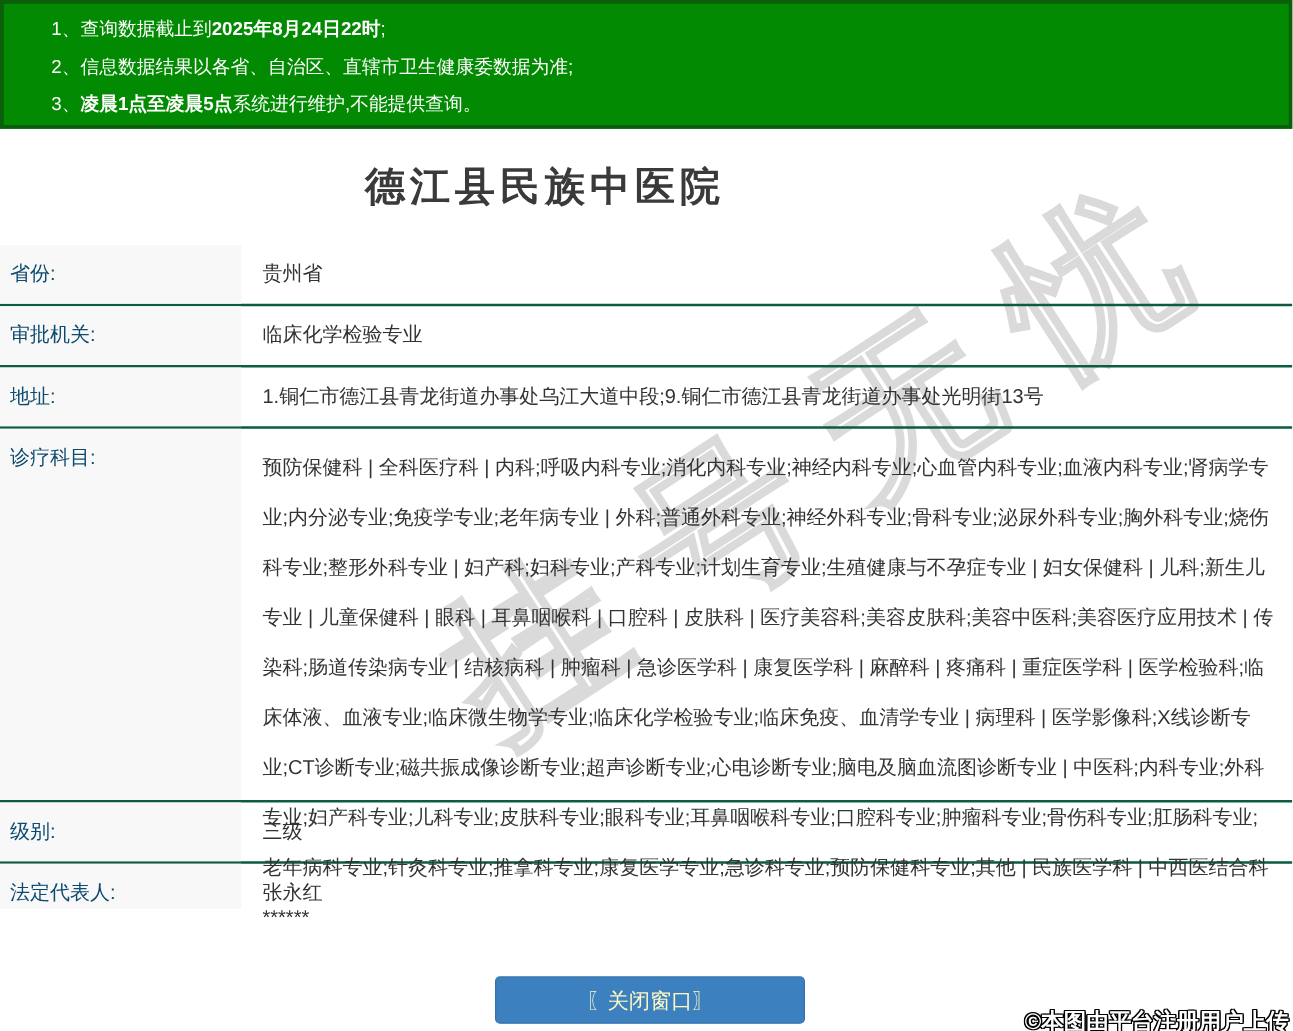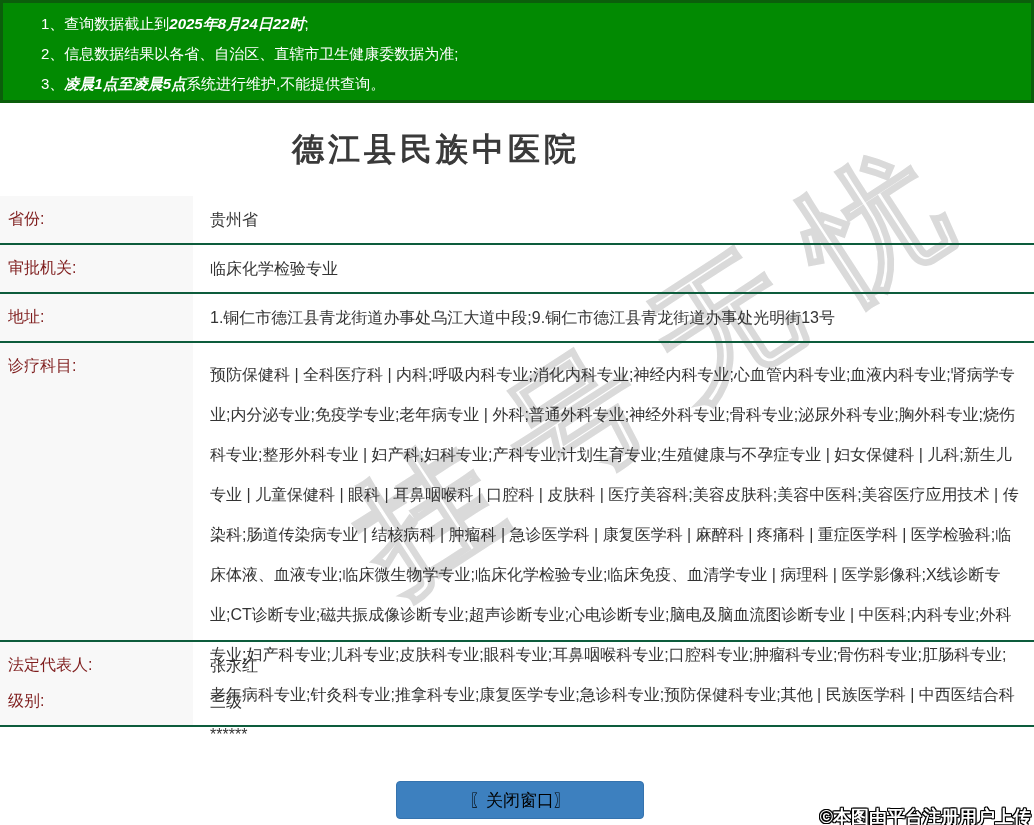--- a/index.html
+++ b/index.html
@@ -8,56 +8,56 @@
     background:#ffffff;color:#333333;
     font-family:"Liberation Sans","DejaVu Sans",sans-serif;
   }
   
   .banner{
     position:absolute;top:0;left:0;width:1034px;height:103px;
     box-sizing:border-box;background:#028a02;border:3px solid #0b5e0b;
     color:#ffffff;padding-top:6px;padding-left:38px;
   }
   .banner .line{font-size:15px;line-height:30px;white-space:nowrap;}
-  .banner .b{font-weight:700;font-style:italic;}
+  .banner .b{font-weight:700;}
   
   .title{
     position:absolute;top:103px;left:0;width:872px;height:93px;
     display:flex;align-items:center;justify-content:center;
     font-size:32px;font-weight:600;color:#3a3a3a;letter-spacing:4px;
   }
   
   .table{
     position:absolute;top:196px;left:0;width:1034px;height:571px;
     overflow:hidden;z-index:2;
   }
   .row{display:flex;height:47px;border-bottom:2px solid #0d5c3c;}
   .row .lbl{
     width:193px;flex:0 0 193px;box-sizing:border-box;background:#f8f8f8;
-    padding:13px 8px 0 8px;font-size:16px;color:#7f1d1d;
+    padding:13px 8px 0 8px;font-size:16px;color:#0c4a6e;
   }
   .row .val{
     flex:1;box-sizing:border-box;padding:13px 14px 1px 17px;
     font-size:16px;line-height:22px;color:#333;
   }
   .row.tall{height:297px;}
   .row.tall .val{padding-top:12px;line-height:40px;}
   .row.last{height:auto;border-bottom:none;min-height:30px;}
   
   .watermark{
     position:absolute;left:322px;top:478px;z-index:1;pointer-events:none;
     transform:rotate(-33deg);transform-origin:0 0;
     font-size:135px;font-weight:700;letter-spacing:42px;white-space:nowrap;
     color:transparent;-webkit-text-stroke:2.5px #d6d6d6;opacity:.9;
   }
   
   .close-btn{
     position:absolute;left:396px;top:781px;width:248px;height:38px;
     box-sizing:border-box;background:#3d80bf;border:1px solid #3573ae;
-    border-radius:4px;color:#000000;font-size:17px;
+    border-radius:4px;color:#fef9c3;font-size:17px;
     display:flex;align-items:center;justify-content:center;
     cursor:pointer;z-index:3;
   }
   
   .credit{
     position:absolute;right:3px;top:805px;z-index:4;
     font-size:18px;font-weight:700;color:#ffffff;
     text-shadow:-1px -1px 0 #000,1px -1px 0 #000,-1px 1px 0 #000,1px 1px 0 #000,0 1px 0 #000,0 -1px 0 #000,1px 0 0 #000,-1px 0 0 #000;
   }
 </style>
@@ -84,25 +84,25 @@
     <div class="val">临床化学检验专业</div>
   </div>
   <div class="row">
     <div class="lbl">地址:</div>
     <div class="val">1.铜仁市德江县青龙街道办事处乌江大道中段;9.铜仁市德江县青龙街道办事处光明街13号</div>
   </div>
   <div class="row tall">
     <div class="lbl">诊疗科目:</div>
     <div class="val">预防保健科 | 全科医疗科 | 内科;呼吸内科专业;消化内科专业;神经内科专业;心血管内科专业;血液内科专业;肾病学专业;内分泌专业;免疫学专业;老年病专业 | 外科;普通外科专业;神经外科专业;骨科专业;泌尿外科专业;胸外科专业;烧伤科专业;整形外科专业 | 妇产科;妇科专业;产科专业;计划生育专业;生殖健康与不孕症专业 | 妇女保健科 | 儿科;新生儿专业 | 儿童保健科 | 眼科 | 耳鼻咽喉科 | 口腔科 | 皮肤科 | 医疗美容科;美容皮肤科;美容中医科;美容医疗应用技术 | 传染科;肠道传染病专业 | 结核病科 | 肿瘤科 | 急诊医学科 | 康复医学科 | 麻醉科 | 疼痛科 | 重症医学科 | 医学检验科;临床体液、血液专业;临床微生物学专业;临床化学检验专业;临床免疫、血清学专业 | 病理科 | 医学影像科;X线诊断专业;CT诊断专业;磁共振成像诊断专业;超声诊断专业;心电诊断专业;脑电及脑血流图诊断专业 | 中医科;内科专业;外科专业;妇产科专业;儿科专业;皮肤科专业;眼科专业;耳鼻咽喉科专业;口腔科专业;肿瘤科专业;骨伤科专业;肛肠科专业;老年病科专业;针灸科专业;推拿科专业;康复医学专业;急诊科专业;预防保健科专业;其他 | 民族医学科 | 中西医结合科******</div>
   </div>
+  <div class="row">
+    <div class="lbl">级别:</div>
+    <div class="val">三级</div>
+  </div>
   <div class="row last">
     <div class="lbl">法定代表人:</div>
     <div class="val">张永红</div>
-  </div>
-  <div class="row">
-    <div class="lbl">级别:</div>
-    <div class="val">三级</div>
   </div>
 </div>
 
 <div class="close-btn">〖关闭窗口〗</div>
 
 <div class="credit">©本图由平台注册用户上传</div>
 
 </body></html>

